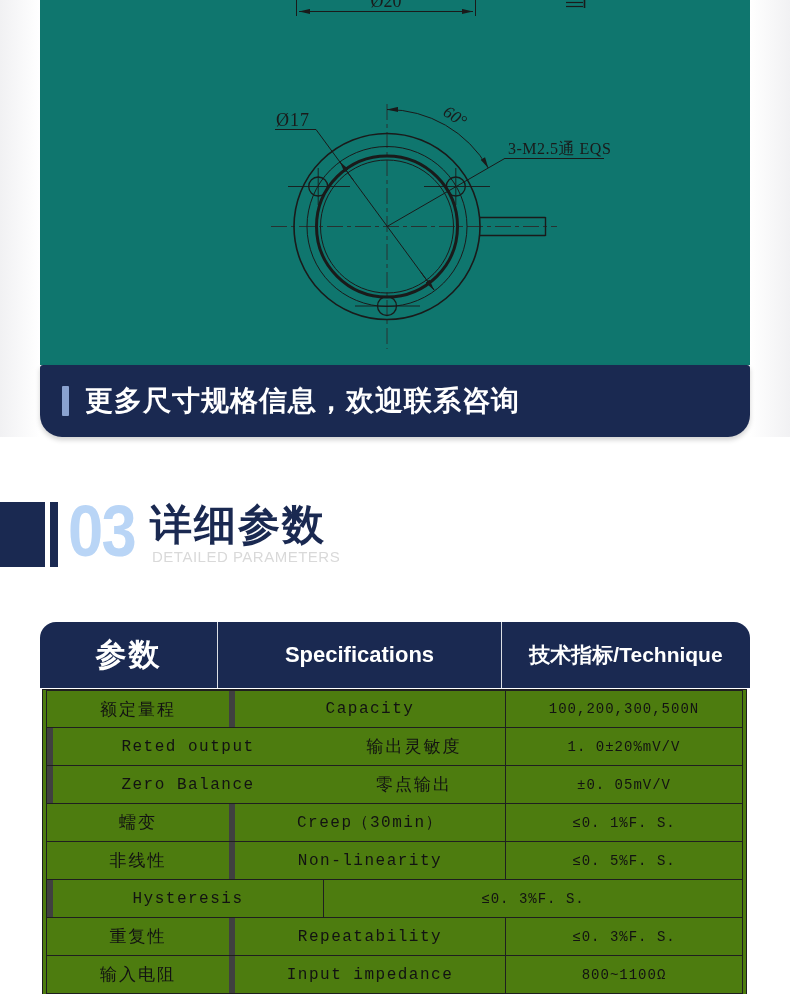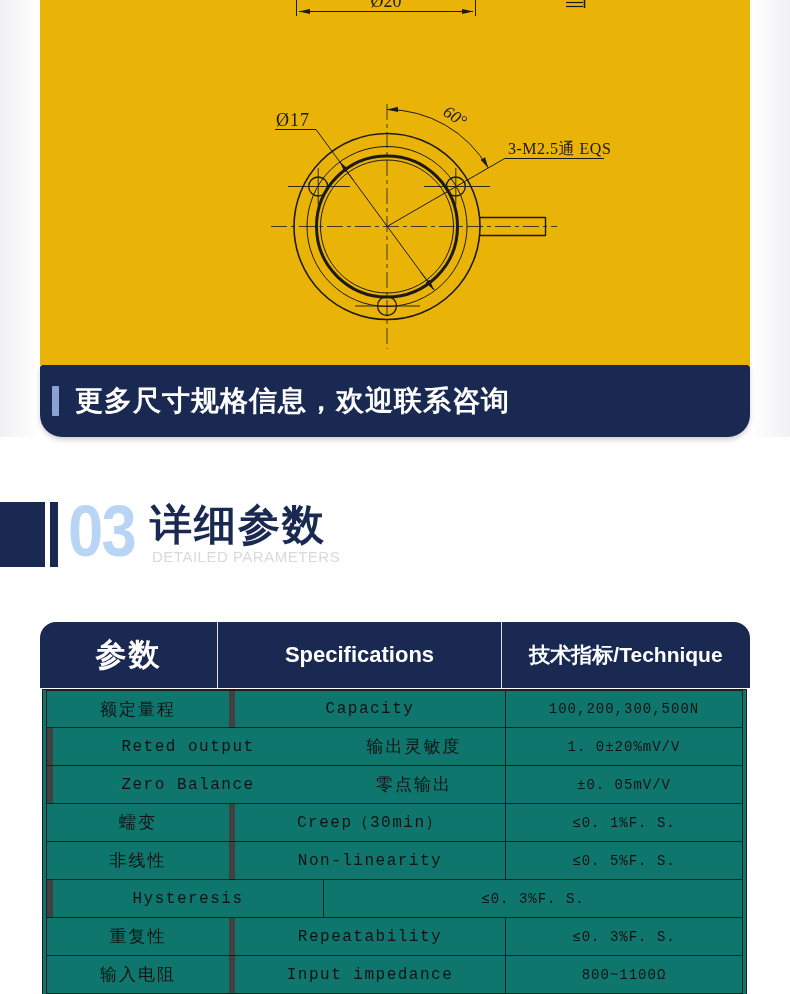--- a/index.html
+++ b/index.html
@@ -7,30 +7,30 @@
     width:790px;height:994px;position:relative;overflow:hidden;
     background:#ffffff;
     font-family:"Liberation Sans", sans-serif;
     -webkit-font-smoothing:antialiased;
   }
   .edge{position:absolute;top:0;height:437px;width:40px;}
   .edge.left{left:0;background:linear-gradient(to right,#f1f1f3,#ffffff);}
   .edge.right{left:750px;background:linear-gradient(to left,#f1f1f3,#ffffff);}
 
   
-  .card-top{position:absolute;left:40px;top:0;width:710px;height:365px;background:#eab308;}
+  .card-top{position:absolute;left:40px;top:0;width:710px;height:365px;background:#0f766e;}
   svg text{font-family:"Liberation Serif","DejaVu Serif",serif;fill:#1a1a1a;}
   .dwg-line{stroke:#1a1a1a;fill:none;}
   .cl{stroke:#2a2a2a;stroke-width:.9;stroke-dasharray:16 4 4 4;}
 
   
   .banner{
     position:absolute;left:40px;top:365px;width:710px;height:72px;
     background:#1a2951;border-radius:3px 3px 22px 22px;
-    display:flex;align-items:center;padding-left:12px;box-sizing:border-box;
+    display:flex;align-items:center;padding-left:22px;box-sizing:border-box;
     box-shadow:0 3px 5px rgba(0,0,0,.18);
   }
   .banner-bar{width:7px;height:30px;background:#8aa2d0;margin-right:16px;border-radius:1px;}
   .banner-text{color:#ffffff;font-size:28px;font-weight:700;letter-spacing:1px;}
 
   
   .sec-square{position:absolute;left:0;top:502px;width:45px;height:65px;background:#1a2951;}
   .sec-vbar{position:absolute;left:50px;top:502px;width:8px;height:65px;background:#1a2951;}
   .sec-num{
     position:absolute;left:68px;top:498px;font-size:72px;line-height:66px;font-weight:800;
@@ -44,21 +44,21 @@
     position:absolute;left:40px;top:622px;width:710px;height:66px;
     background:#1a2951;border-radius:16px 16px 0 0;display:flex;color:#fff;
   }
   .thead .hc{display:flex;align-items:center;justify-content:center;font-weight:700;box-sizing:border-box;}
   .thead .hc1{width:177px;font-size:31px;letter-spacing:2px;}
   .thead .hc2{width:284px;font-size:22px;border-left:1px solid rgba(255,255,255,.85);}
   .thead .hc3{width:249px;font-size:21px;border-left:1px solid rgba(255,255,255,.85);}
 
   .tbody{
     position:absolute;left:42px;top:689px;width:705px;box-sizing:border-box;
-    border:1px solid #1f1f1f;border-bottom:none;padding:0 3px;background:#0f766e;
+    border:1px solid #1f1f1f;border-bottom:none;padding:0 3px;background:#4d7c0f;
   }
   .tbody-inner{border-left:1px solid #1f1f1f;border-right:1px solid #1f1f1f;}
   .trow{display:flex;height:38px;box-sizing:border-box;border-bottom:1px solid #1f1f1f;}
   .trow:first-child{border-top:1px solid #1f1f1f;}
   .tc{display:flex;align-items:center;justify-content:center;box-sizing:border-box;color:#121212;}
   .tc-cn{width:182px;font-family:"Liberation Serif","DejaVu Serif",serif;font-size:17px;letter-spacing:2px;}
   .tc-en{width:276px;font-family:Liberation Mono, monospace;font-size:16px;letter-spacing:1.5px;border-left:6px solid #404040;}
   .tc-val{flex:1;font-family:"Liberation Mono","DejaVu Sans Mono",monospace;font-size:14px;letter-spacing:1px;border-left:1px solid #1f1f1f;}
 </style>
 </head>

